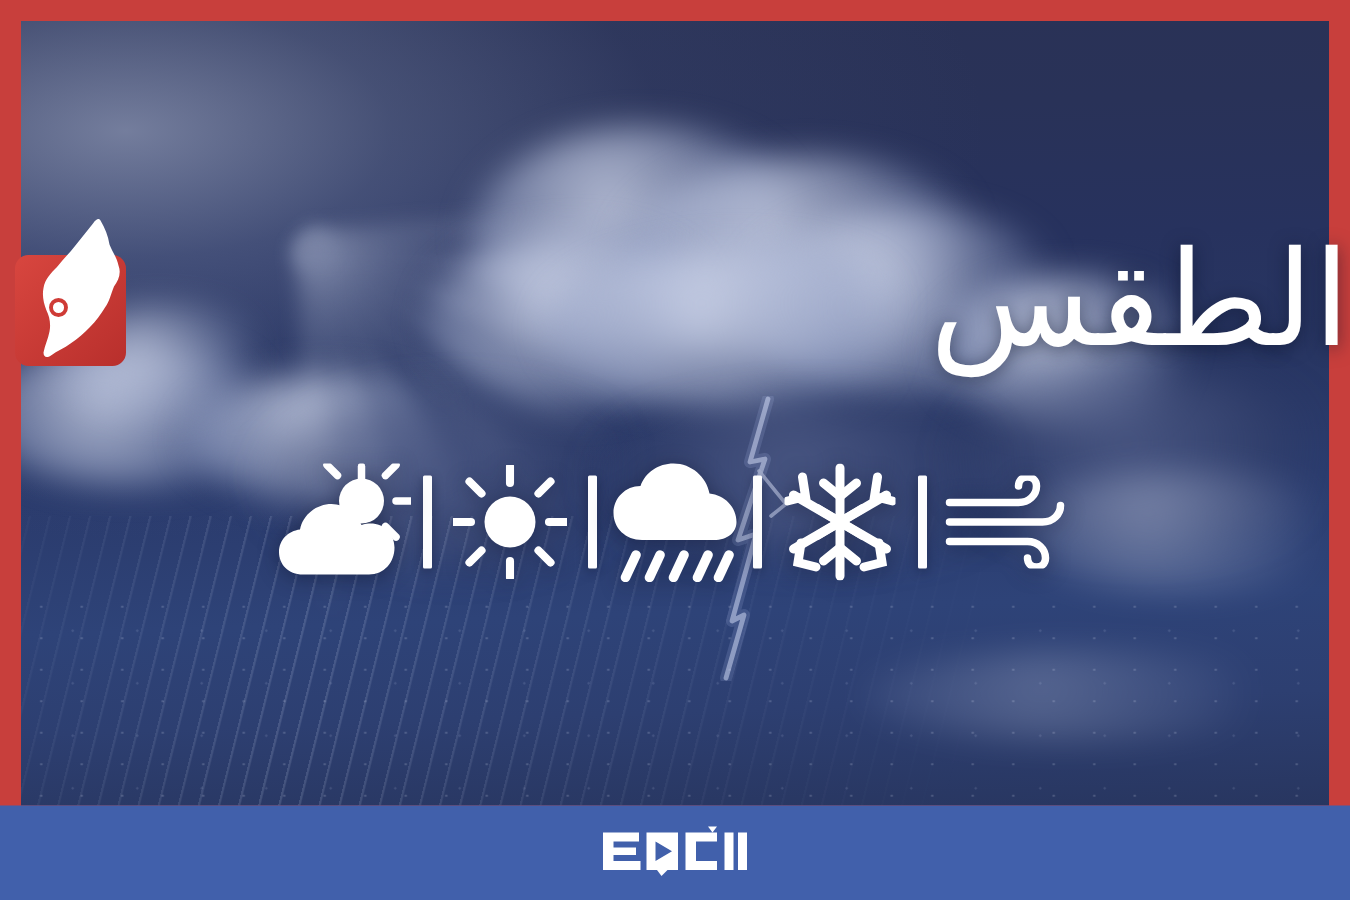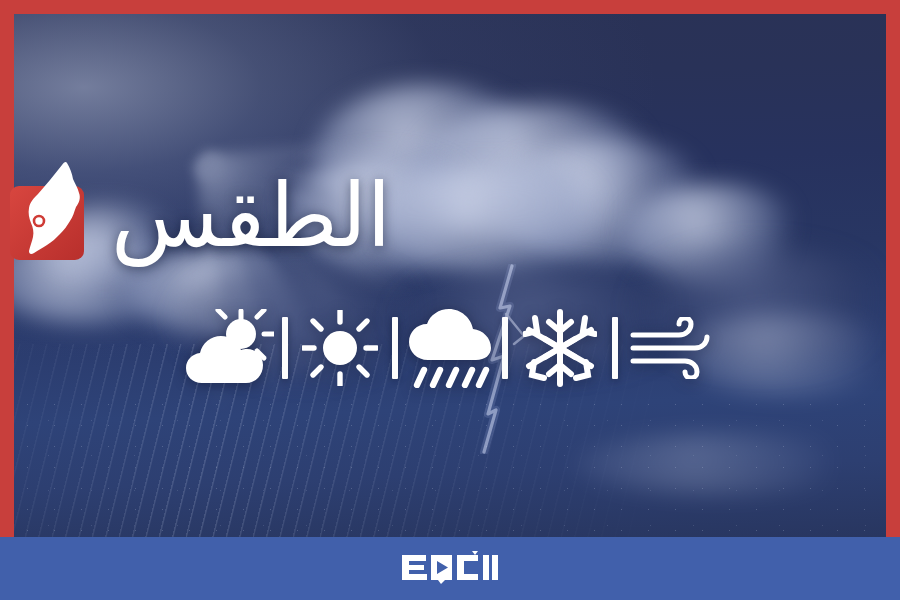--- a/index.html
+++ b/index.html
@@ -89,22 +89,22 @@
       radial-gradient(circle, rgba(200,210,238,.6) 0.6px, rgba(0,0,0,0) 1px);
     background-size:27px 21px, 43px 35px;
     background-position:0 0, 13px 9px;
   }
 
   
   .content { position:absolute; inset:0; z-index:6; }
 
   .title-row {
     position:absolute;
-    left:0; right:0; top:160px;
-    display:flex; align-items:center; justify-content:flex-start;
+    left:0; right:0; top:144px;
+    display:flex; align-items:center; justify-content:space-between;
     gap:16px;
   }
   .title-text {
     direction:rtl;
     color:#fff;
     font-size:88px;
     line-height:1.05;
     font-weight:400;
     letter-spacing:0px;
     text-shadow:0 2px 12px rgba(10,16,40,0.55);

